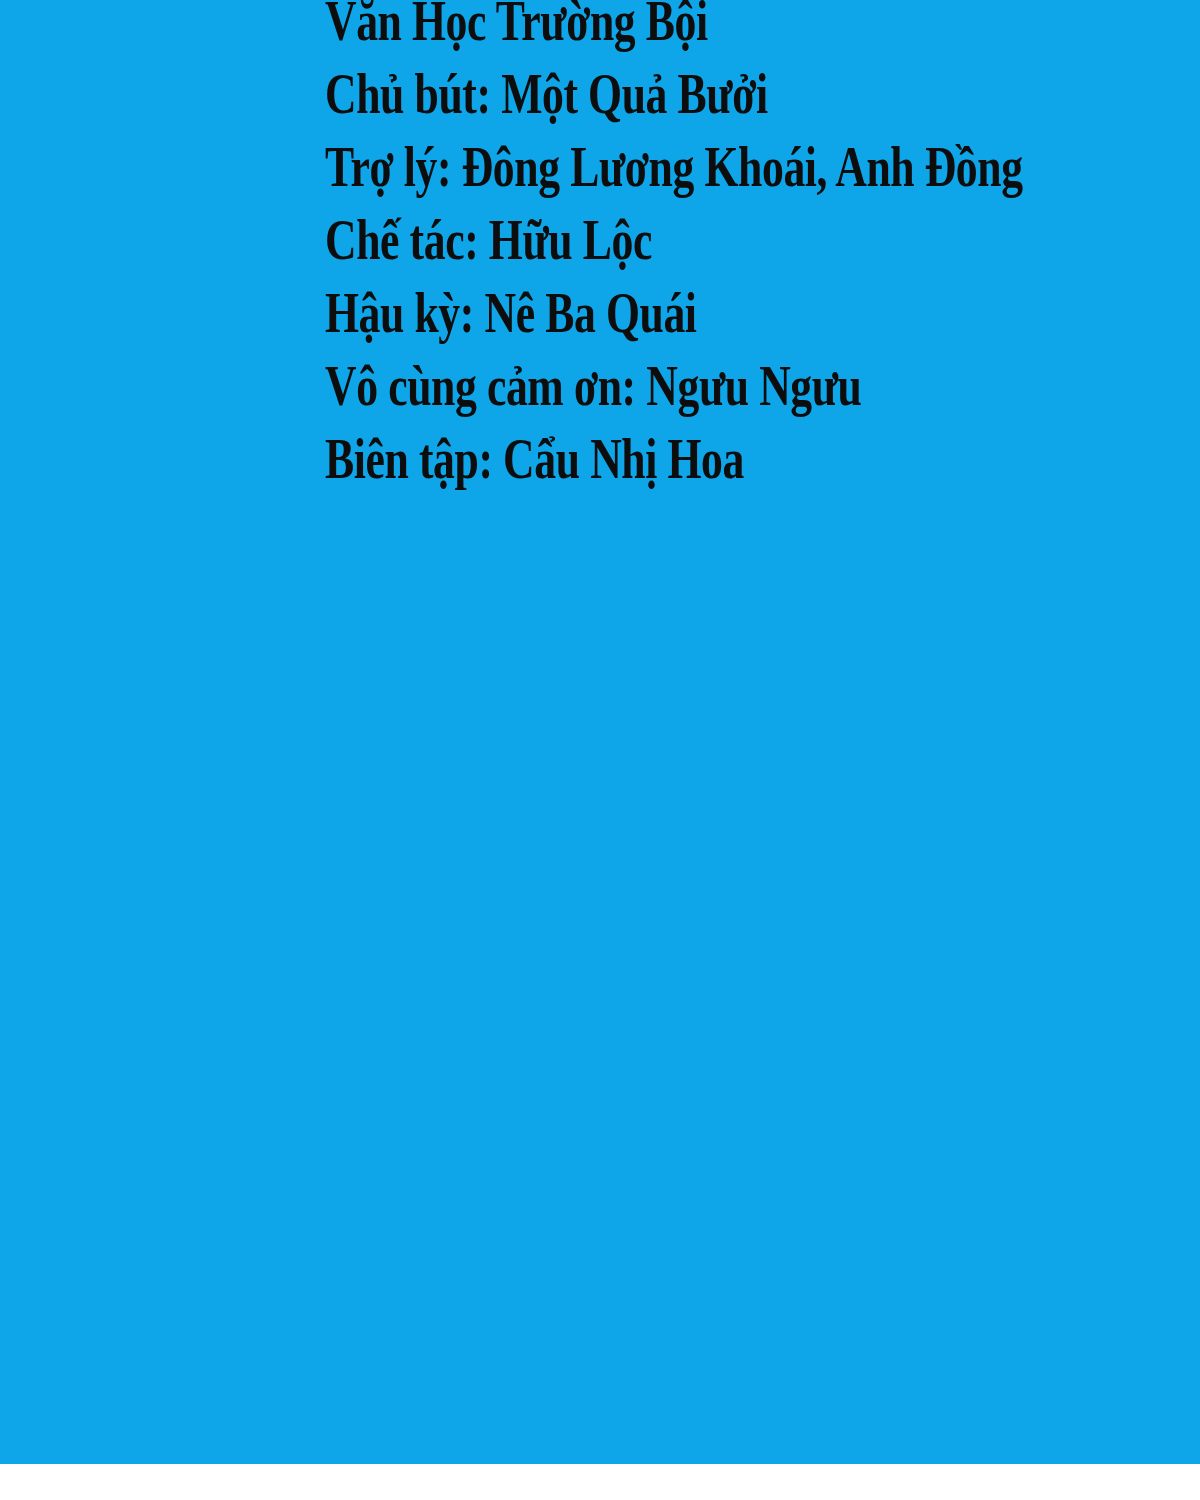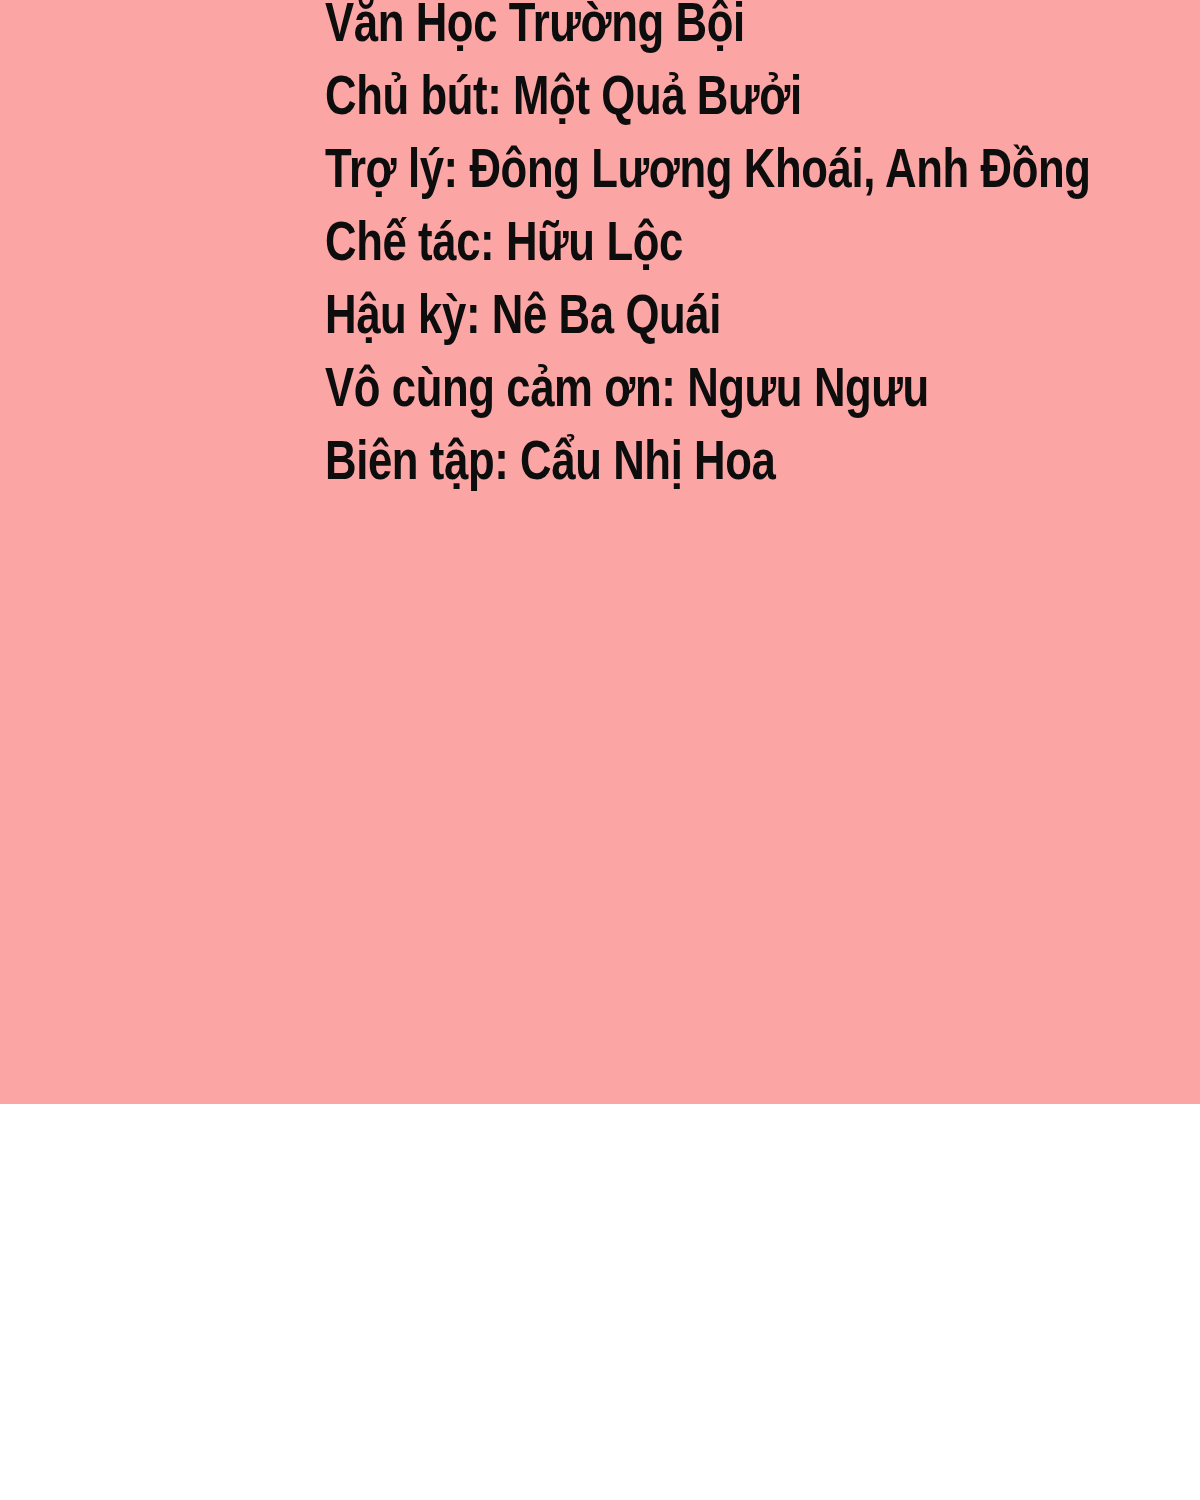--- a/index.html
+++ b/index.html
@@ -6,23 +6,24 @@
   html, body {
     width: 1200px;
     height: 1500px;
     background: #ffffff;
     overflow: hidden;
     font-family: "Liberation Sans", "DejaVu Sans", sans-serif;
   }
   .page {
     position: relative;
     width: 1200px;
-    height: 1104px;
-    background: #fca5a5;
+    height: 1464px;
+    background: #0ea5e9;
     overflow: hidden;
+    font-family: Liberation Serif, serif;
   }
   .credits {
     position: absolute;
     left: 325px;
     top: -15px;
     width: 870px;
     transform: scaleX(0.78);
     transform-origin: left top;
     color: #0d0d0d;
     font-weight: 700;

